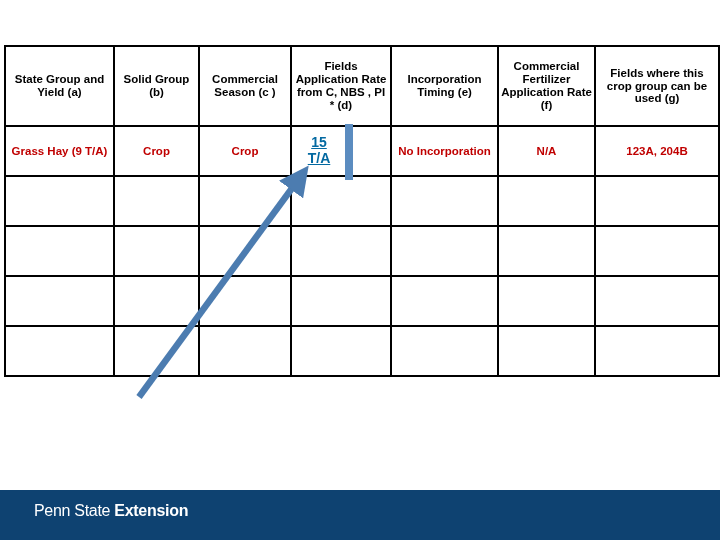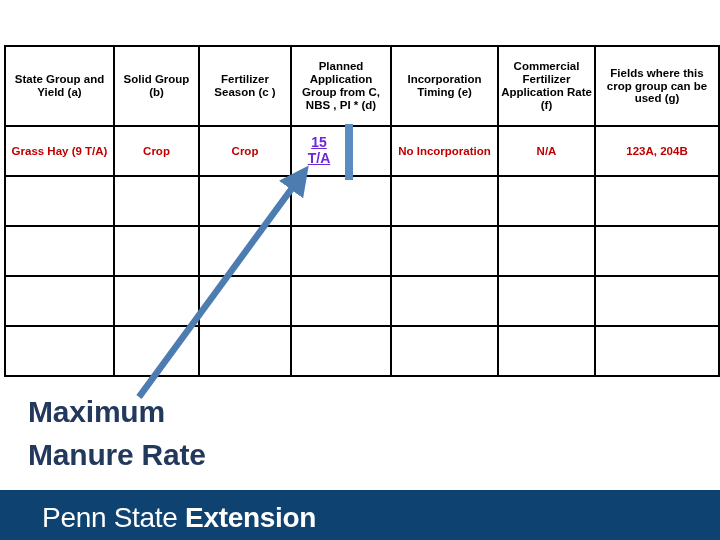--- a/index.html
+++ b/index.html
@@ -56,21 +56,21 @@
     height: 46px;
   }
   .row-data td { height: 59px; }
   .cell-rate {
     position: relative;
   }
   .rate-stack {
     display: inline-block;
     font-size: 14px;
     font-weight: bold;
-    color: #6d28d9;
+    color: #0369a1;
     line-height: 1.12;
     text-align: center;
     position: relative;
     left: -22px;
   }
   .rate-stack span {
     display: block;
     text-decoration: underline;
     text-underline-offset: 1px;
   }
@@ -111,23 +111,23 @@
   #footer-bar {
     position: absolute;
     left: 0;
     top: 490px;
     width: 720px;
     height: 50px;
     background: #0E4271;
   }
   #brand-logo {
     position: absolute;
-    left: 42px;
+    left: 34px;
     top: 12px;
-    font-size: 28px;
+    font-size: 16px;
     color: #ffffff;
     letter-spacing: -0.3px;
     white-space: nowrap;
   }
   #brand-logo .brand-light { font-weight: normal; }
   #brand-logo .brand-bold { font-weight: bold; }
 
   
   col.c0 { width: 109px; }
   col.c1 { width: 85px; }
@@ -149,22 +149,22 @@
         <col class="c2">
         <col class="c3">
         <col class="c4">
         <col class="c5">
         <col class="c6">
     </colgroup>
     <thead>
       <tr>
         <th>State Group and Yield (a)</th>
         <th>Solid Group (b)</th>
-        <th>Fertilizer Season (c )</th>
-        <th>Planned Application Group from C, NBS , PI * (d)</th>
+        <th>Commercial Season (c )</th>
+        <th>Fields Application Rate from C, NBS , PI * (d)</th>
         <th>Incorporation Timing (e)</th>
         <th>Commercial Fertilizer Application Rate (f)</th>
         <th>Fields where this crop group can be used (g)</th>
       </tr>
     </thead>
     <tbody>
       <tr class="row-data">
         <td>Grass Hay (9 T/A)</td>
         <td>Crop</td>
         <td>Crop</td>
@@ -225,24 +225,20 @@
 
   <svg id="callout-arrow" viewBox="0 0 720 540" xmlns="http://www.w3.org/2000/svg">
     <defs>
       <marker id="arrowhead" markerWidth="4.6" markerHeight="4.6" refX="2.2" refY="2.3" orient="auto">
         <polygon points="0,0 4.6,2.3 0,4.6" fill="#4C7CB0"></polygon>
       </marker>
     </defs>
     <line x1="139" y1="397" x2="299.5" y2="178" stroke="#4C7CB0" stroke-width="6.5" marker-end="url(#arrowhead)"></line>
   </svg>
 
-  <div id="callout-text">
-    <div>Maximum</div>
-    <div>Manure Rate</div>
-  </div>
 
   <div id="footer-bar">
     <div id="brand-logo">
       <span class="brand-light">Penn State</span><span>&nbsp;</span><span class="brand-bold">Extension</span>
     </div>
   </div>
 
 </div>
 
 </body></html>

